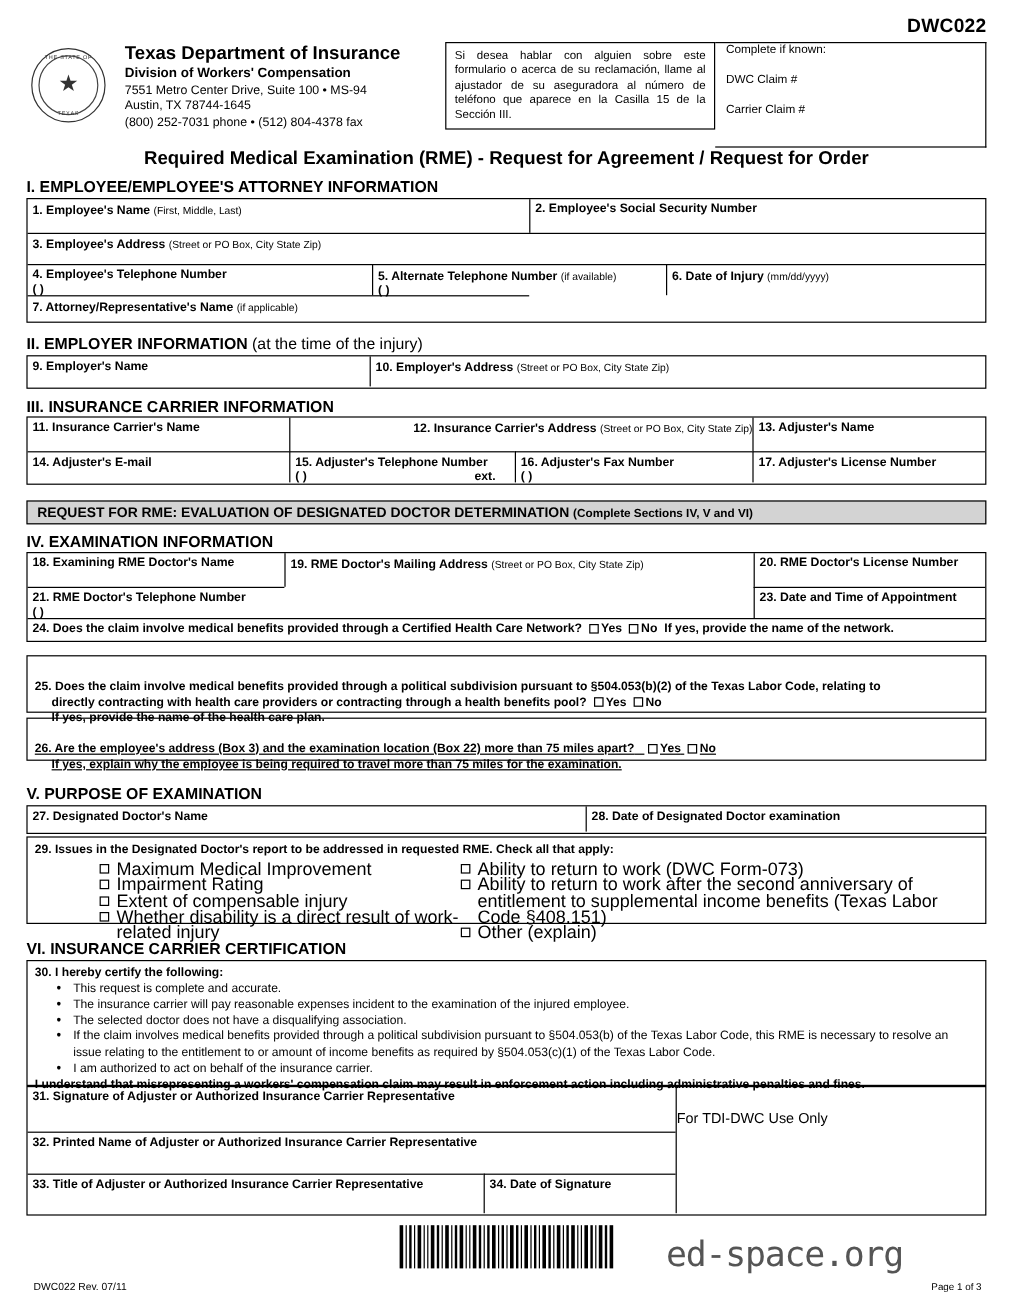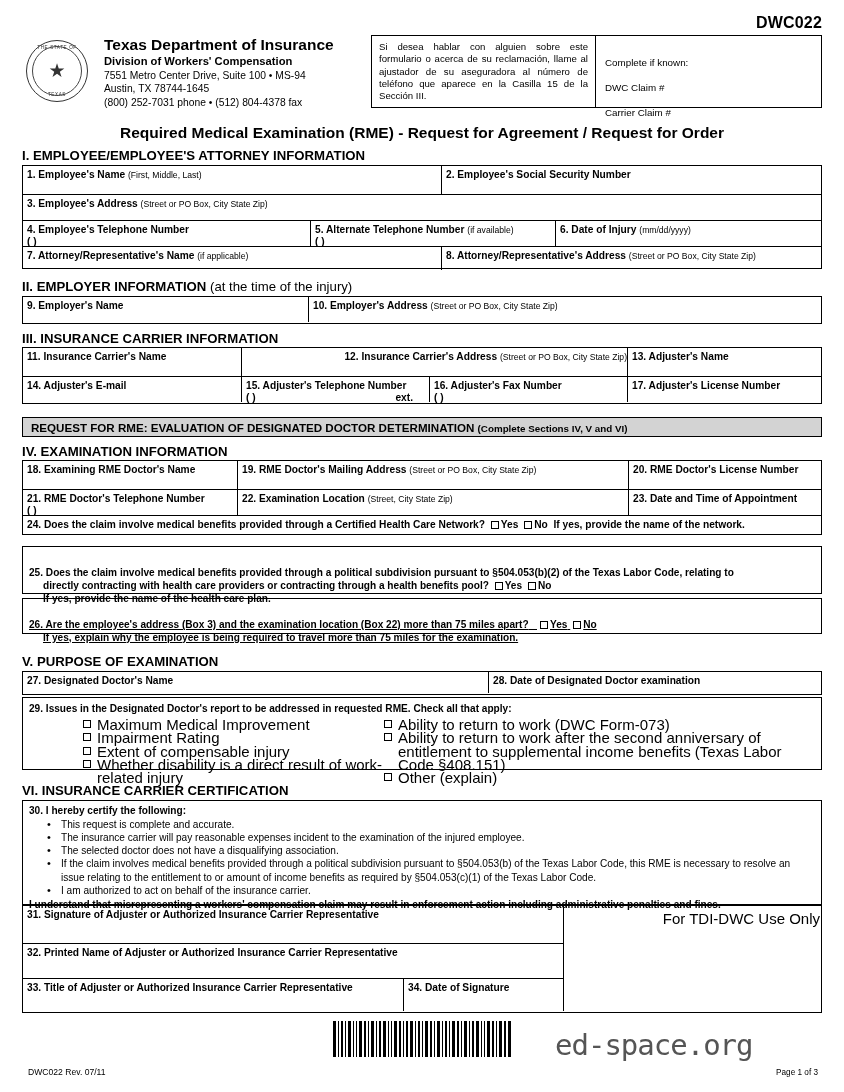--- a/index.html
+++ b/index.html
@@ -47,23 +47,23 @@
   .agency .l3{font-size:10.3px;line-height:13.4px;}
 
   .spanbox{
     position:absolute;left:371px;top:35px;width:225px;height:73px;
     border:1px solid #000;box-sizing:border-box;
     padding:5px 7px 0 7px;
     font-size:9.6px;line-height:12.3px;
     text-align:justify;
   }
   .knownbox{
-    position:absolute;left:596px;top:35px;width:226px;height:73px;
+    position:absolute;left:596px;top:35px;width:226px;height:88px;
     border:1px solid #000;border-left:none;box-sizing:border-box;
-    padding:21px 9px 0 9px;
+    padding:0 9px 0 9px;
     font-size:9.8px;line-height:12px;
   }
   .knownbox div{margin-bottom:13px;}
 
   .maintitle{
     position:absolute;left:0;top:124px;width:844px;text-align:center;
     font-size:15.5px;font-weight:bold;
   }
 
   
@@ -182,23 +182,20 @@
     <div class="cell bt bl" style="left:287px;top:54px;width:245px;height:26px;">
       <div class="lbl"><span>5. Alternate Telephone Number</span> <span class="sub">(if available)</span></div>
       <div class="paren">(          )</div>
     </div>
     <div class="cell bt bl" style="left:532px;top:54px;width:266px;height:26px;">
       <div class="lbl"><span>6. Date of Injury</span> <span class="sub">(mm/dd/yyyy)</span></div>
     </div>
     <div class="cell bt" style="left:0;top:80px;width:418px;height:24px;">
       <div class="lbl"><span>7. Attorney/Representative's Name</span> <span class="sub">(if applicable)</span></div>
     </div>
-    <div class="cell bt bl" style="left:418px;top:80px;width:380px;height:24px;">
-      <div class="lbl"><span>8. Attorney/Representative's Address</span> <span class="sub">(Street or PO Box, City State Zip)</span></div>
-    </div>
   </div>
 
   <div class="sechead" style="left:22px;top:279px;">
     <span>II. EMPLOYER INFORMATION</span> <span class="lite">(at the time of the injury)</span>
   </div>
 
   <div class="grid" style="left:22px;top:296px;width:800px;height:28px;">
     <div class="cell" style="left:0;top:0;width:285px;height:25px;">
       <div class="lbl"><span>9. Employer's Name</span></div>
     </div>
@@ -250,23 +247,20 @@
     </div>
     <div class="cell bl" style="left:214px;top:0;width:391px;height:28px;">
       <div class="lbl"><span>19. RME Doctor's  Mailing Address</span> <span class="sub">(Street or PO Box, City State Zip)</span></div>
     </div>
     <div class="cell bl" style="left:605px;top:0;width:193px;height:28px;">
       <div class="lbl"><span>20. RME Doctor's License Number</span></div>
     </div>
     <div class="cell bt" style="left:0;top:28px;width:214px;height:26px;">
       <div class="lbl"><span>21.  RME Doctor's Telephone Number</span></div>
       <div class="paren">(          )</div>
-    </div>
-    <div class="cell bt bl" style="left:214px;top:28px;width:391px;height:26px;">
-      <div class="lbl"><span>22. Examination Location</span> <span class="sub">(Street, City State Zip)</span></div>
     </div>
     <div class="cell bt bl" style="left:605px;top:28px;width:193px;height:26px;">
       <div class="lbl"><span>23. Date and Time of Appointment</span></div>
     </div>
     <div class="cell bt" style="left:0;top:54px;width:798px;height:19px;">
       <div class="lbl" style="padding-top:3px;">
         <span>24. Does the claim involve medical benefits provided through a Certified Health Care Network?</span>
         <span class="chk"></span><span>Yes</span>
         <span class="chk"></span><span>No</span>
         &nbsp;<span>If yes, provide the name of the network.</span>
@@ -376,21 +370,21 @@
     <div class="cell bt" style="left:0;top:37px;width:540px;height:35px;">
       <div class="lbl"><span>32. Printed Name of Adjuster or Authorized Insurance Carrier Representative</span></div>
     </div>
     <div class="cell bt" style="left:0;top:72px;width:380px;height:21px;">
       <div class="lbl"><span>33. Title of Adjuster or Authorized Insurance Carrier Representative</span></div>
     </div>
     <div class="cell bt bl" style="left:380px;top:72px;width:160px;height:33px;">
       <div class="lbl"><span>34. Date of Signature</span></div>
     </div>
     <div class="cell bl" style="left:540px;top:0;width:257px;height:105px;">
-      <div style="text-align:right;font-size:15px;padding-top:4px;">For TDI-DWC Use Only</div>
+      <div style="text-align:left;font-size:12px;padding-top:19px;">For TDI-DWC Use Only</div>
     </div>
   </div>
 
   <div class="barcode">
     <i style="left:0px;width:3px;"></i>
       <i style="left:5px;width:1px;"></i>
       <i style="left:8px;width:2px;"></i>
     <i style="left:12px;width:1px;"></i>
       <i style="left:15px;width:3px;"></i>
       <i style="left:20px;width:1px;"></i>

